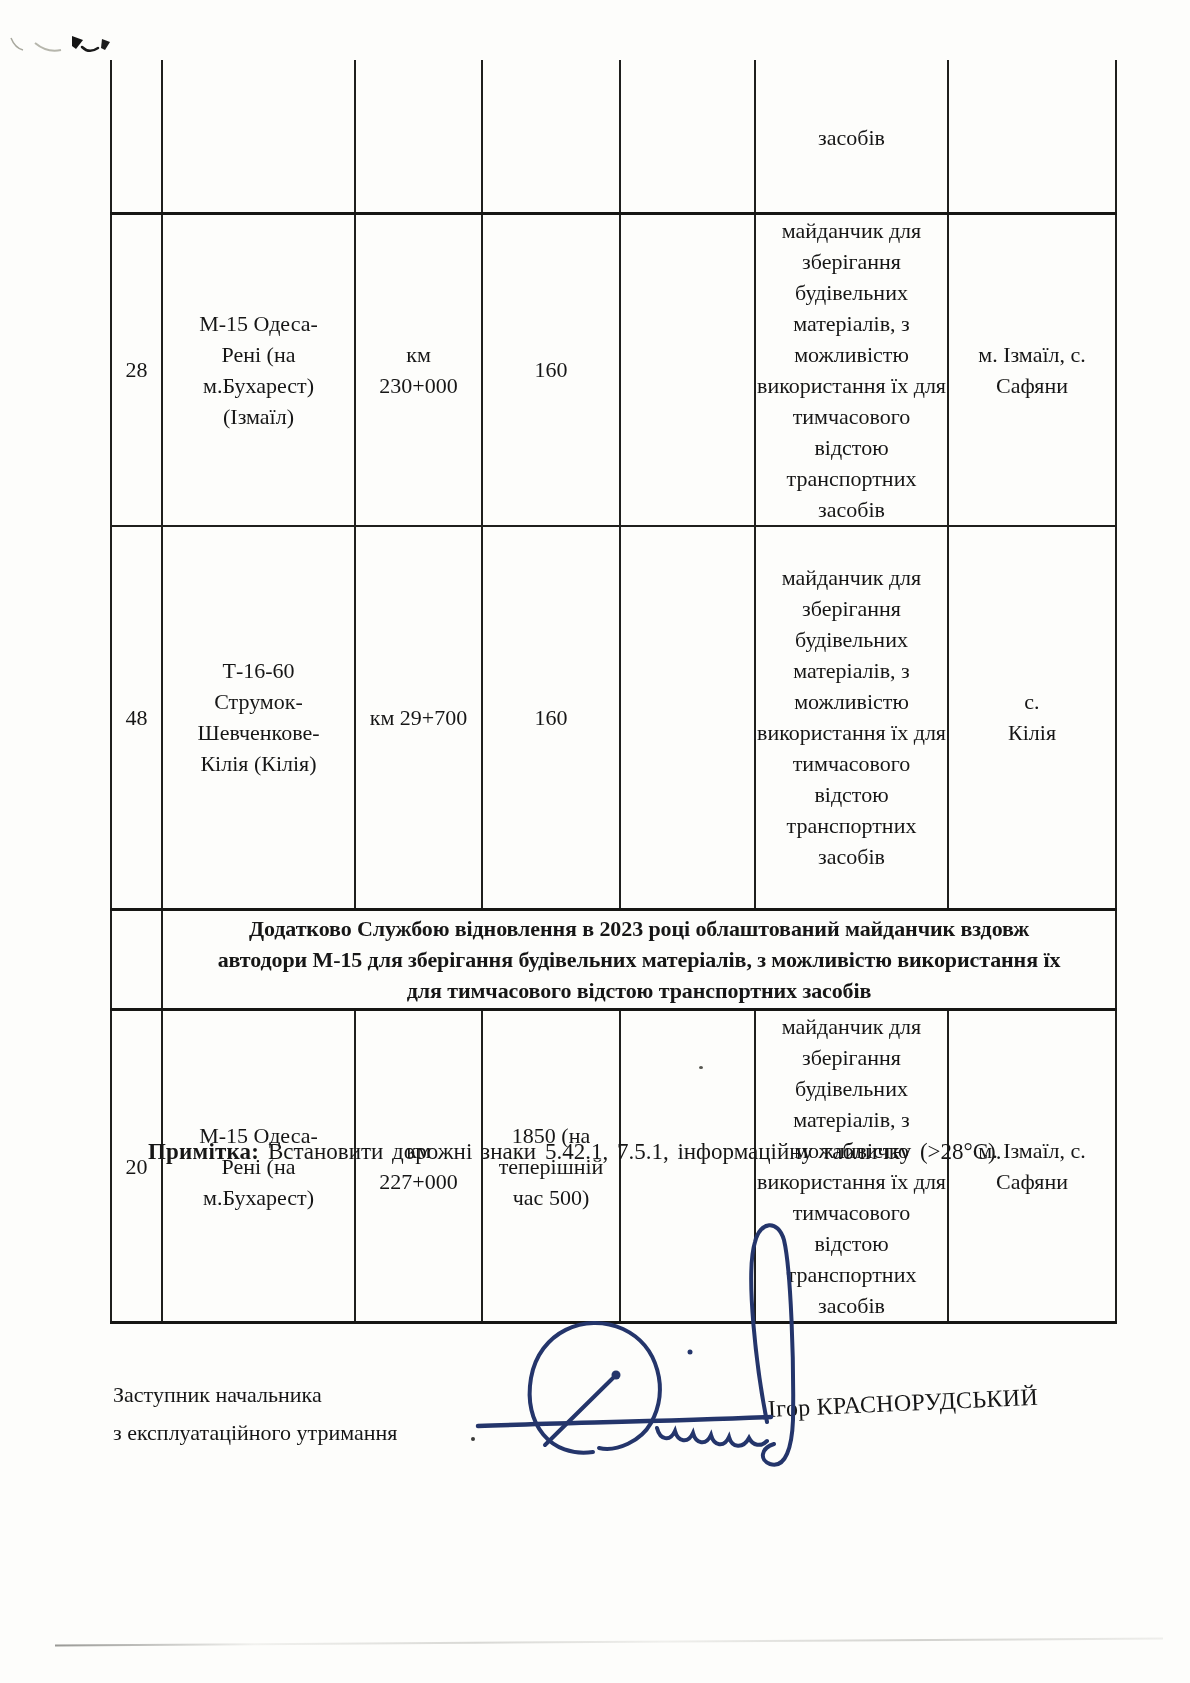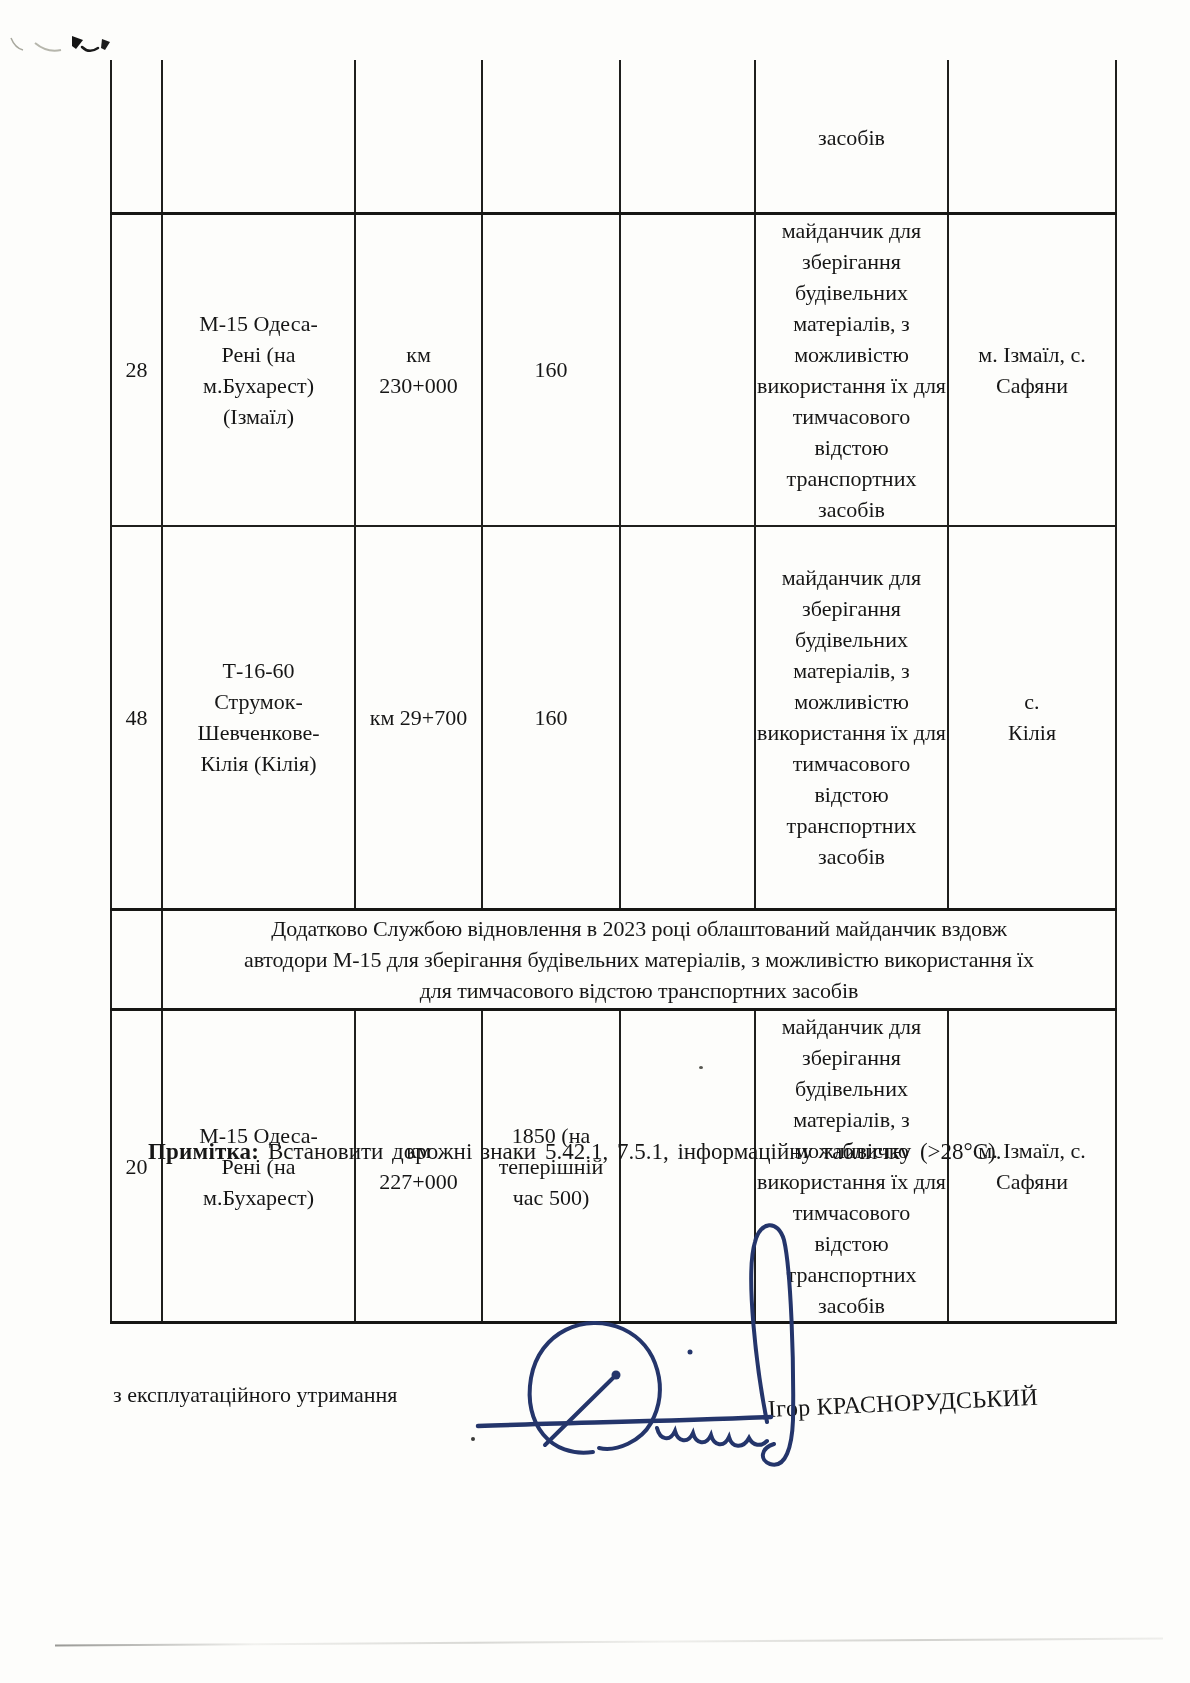--- a/index.html
+++ b/index.html
@@ -31,21 +31,21 @@
   tr.r-28 { height:200px; }
   tr.r-29 { height:384px; }
   tr.r-add { height:100px; }
   tr.r-30 { height:203px; }
   td.desc {
     font-size:17.5px; line-height:21.8px;
     vertical-align:top; padding-top:3px;
   }
   tr.r-carry td.desc { padding-top:4px; }
   td.addl {
-    font-weight:normal; font-size:20.5px; line-height:31px;
+    font-weight:bold; font-size:20.5px; line-height:31px;
     letter-spacing:-0.1px;
   }
 
   
   .note {
     position:absolute; left:148px; top:1139px;
     font-size:23px; word-spacing:3px; white-space:nowrap;
   }
   .note b { letter-spacing:0.2px; }
 
@@ -188,20 +188,21 @@
   </tbody>
     </table>
 
   <div class="dot-a"></div>
 
   <div class="note">
     <b>Примітка:</b><span> Встановити дорожні знаки 5.42.1, 7.5.1, інформаційну табличку (&gt;28°С).</span>
   </div>
 
   <div class="sig-title">
+    <div>Заступник начальника</div>
     <div>з експлуатаційного утримання</div>
   </div>
 
   <div class="sig-name">Ігор КРАСНОРУДСЬКИЙ</div>
 
   <svg class="sig-svg" width="370" height="268" viewBox="0 0 370 268">
     <g stroke="#24356b" fill="none" stroke-linecap="round">
 
       <path d="M 15 214 C 100 211, 215 209, 308 205" stroke-width="4.5"></path>
 

